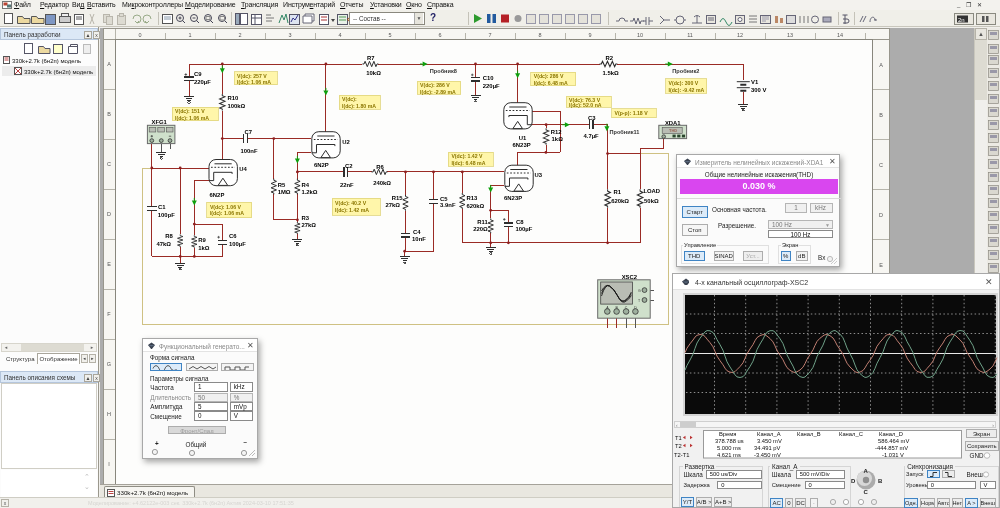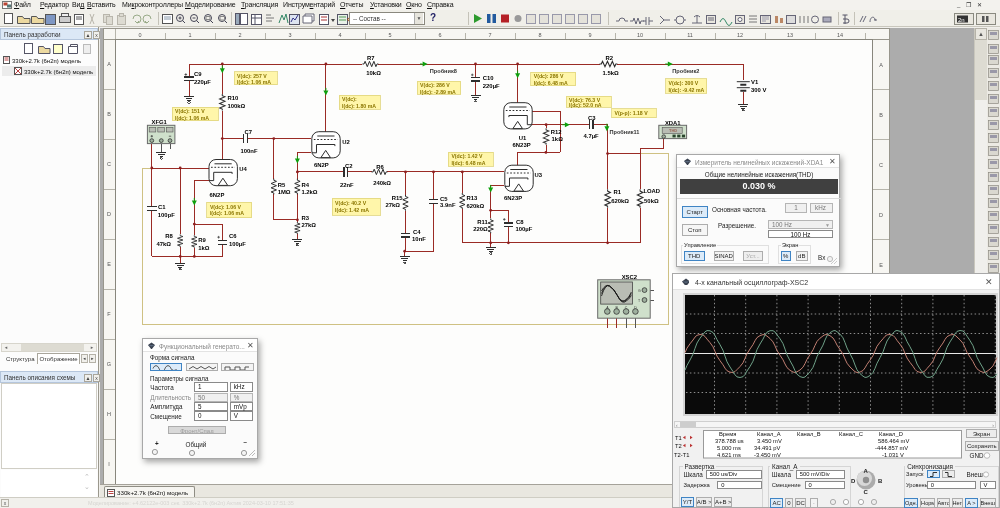--- a/index.html
+++ b/index.html
@@ -734,21 +734,21 @@
 </div>
 <div class="win" id="thd" style="left:676px;top:154px;width:164px;height:113px;">
  <div class="wtitle"></div>
  <svg class="diam" style="left:6px;top:3px" width="9" height="8">
       <path d="M1,3 L4.5,0.5 L8,3 L4.5,7.5 Z" fill="#39414f"></path>
       <path d="M1,3 L8,3 L4.5,4.5 Z" fill="#5b6a7e"></path>
     </svg>
  <span class="wtext" style="left:18px">Измеритель нелинейных искажений-XDA1</span>
  <span class="wx" style="left:152px">✕</span>
  <div class="lbl" style="left:0;top:15.5px;width:164px;text-align:center">Общие нелинейные искажения(THD)</div>
- <div class="abs" style="left:3px;top:23.5px;width:158px;height:15.5px;background:#404040;color:#fff;font-size:9px;font-weight:bold;text-align:center;line-height:15px">0.030 %</div>
+ <div class="abs" style="left:3px;top:23.5px;width:158px;height:15.5px;background:#d946ef;color:#fff;font-size:9px;font-weight:bold;text-align:center;line-height:15px">0.030 %</div>
  <div class="abs" style="left:0px;top:42.5px;width:164px;height:1px;background:#d9d9d9"></div>
  <div class="btn btnsel" style="left:4.5px;top:50.5px;width:26.5px;height:12.5px;line-height:11.5px">Старт</div>
  <div class="btn" style="left:4.5px;top:68.5px;width:26.5px;height:12.5px;line-height:11.5px;background:#f6f6f6">Стоп</div>
  <span class="lbl" style="left:35px;top:51px">Основная частота.</span>
  <div class="gbox" style="left:108px;top:48px;width:22px;height:9.5px;text-align:center;padding:0">1</div>
  <div class="gbox" style="left:133px;top:48px;width:23px;height:9.5px;padding-left:4px">kHz</div>
  <span class="lbl" style="left:41px;top:67px">Разрешение.</span>
  <div class="gbox" style="left:91px;top:65px;width:65px;height:8.5px">100 Hz<span style="position:absolute;right:2px;top:1px;color:#999;font-size:5px">▼</span></div>
  <div class="ibox" style="left:91px;top:74.5px;width:65px;height:8.5px;text-align:center;padding:0">100 Hz</div>
  <span class="lbl" style="left:6px;top:86.5px;font-size:5.8px;background:#fbfbfb;z-index:3;padding:0 1px">Управление</span>

